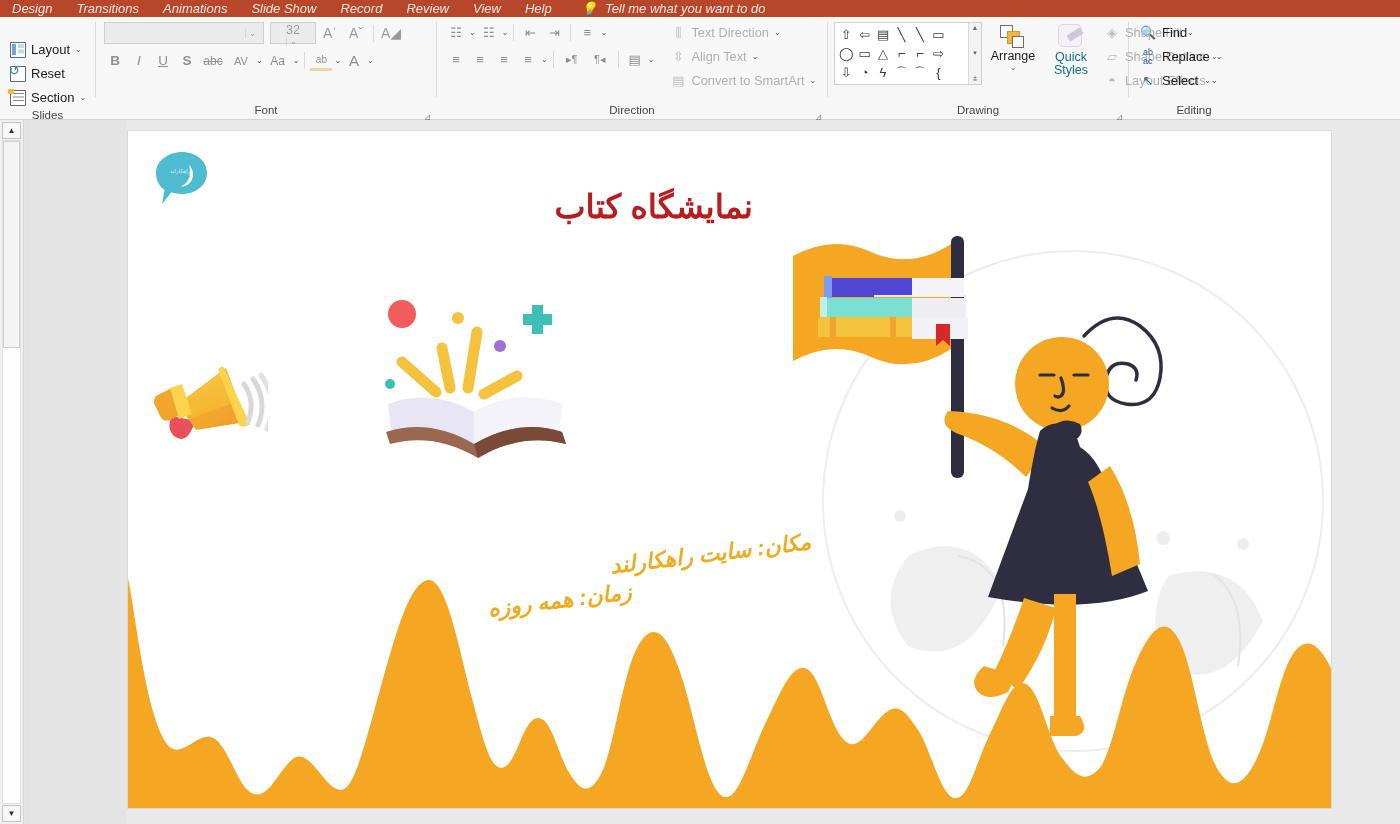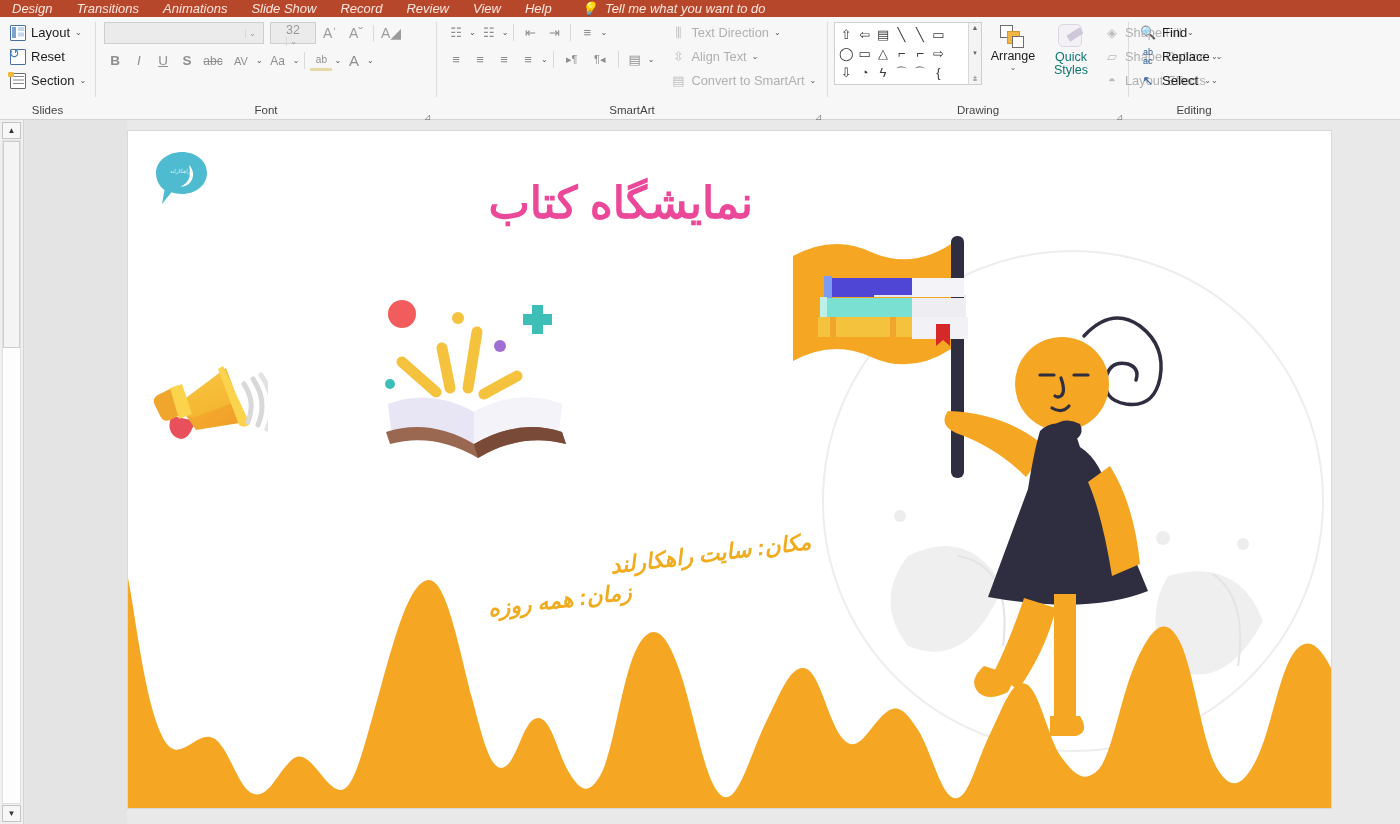--- a/index.html
+++ b/index.html
@@ -47,21 +47,21 @@
     height: 17px; line-height: 15px; position: relative;
   }
   .grp-sep { width: 1px; background: #dcdcdc; margin: 5px 0 22px 0; }
   .dlauncher {
     position: absolute; right: 4px; bottom: 1px;
     width: 9px; height: 9px; color: #888; font-size: 9px;
   }
 
   
   .slides-grp { width: 95px; }
-  .slides-col { display: flex; flex-direction: column; gap: 3px; padding-left: 6px; }
+  .slides-col { display: flex; flex-direction: column; gap: 3px; padding-left: 6px; margin-top: 17px; }
   .rbtn {
     display: flex; align-items: center; gap: 5px;
     font-size: 13px; color: #1c1c1c; height: 21px;
     padding: 0 4px; cursor: pointer; white-space: nowrap;
   }
   .ic { width: 16px; height: 16px; display: inline-block; position: relative; flex: 0 0 16px; }
   .caret { font-size: 8px; color: #555; }
 
   
   .ic-layout { border: 1.4px solid #4a6fa5; border-radius: 1px; background: #fff; }
@@ -164,23 +164,23 @@
     background:#e9e9e9; overflow:hidden;
   }
   .slide {
     position:absolute; left:1px; top:11px; width:1203px; height:677px;
     background:#ffffff; box-shadow: 0 0 0 1px #d8d8d8;
     overflow:hidden;
   }
 
   .logo { position:absolute; left:25px; top:18px; width:58px; height:58px; }
   .slide-title {
-    position:absolute; right:578px; top:46px;
-    font-size: 44px; font-weight: bold;
-    color:#ec4899; direction: rtl; white-space:nowrap;
+    position:absolute; right:578px; top:56px;
+    font-size: 33px; font-weight: bold;
+    color:#b91c1c; direction: rtl; white-space:nowrap;
     letter-spacing: 0px;
   }
   .megaphone { position:absolute; left:20px; top:215px; width:120px; height:110px; }
   .bookart  { position:absolute; left:252px; top:165px; width:190px; height:170px; }
   .char-scene { position:absolute; left:660px; top:95px; width:545px; height:560px; }
 
   .info-line {
     position:absolute; color:#f0ab1e; direction:rtl; white-space:nowrap;
     font-size: 22px; font-style: italic; font-weight: 600;
     transform-origin: right center;
@@ -366,21 +366,21 @@
           </div>
           <div class="plabel">
             <span class="ic">▤</span>
             <span>Convert to SmartArt</span>
             <span class="caret">⌄</span>
           </div>
         </div>
       </div>
     </div>
     <div class="gname">
-      <span>SmartArt</span>
+      <span>Direction</span>
       <span class="dlauncher">⊿</span>
     </div>
   </div>
   <div class="grp-sep"></div>
 
   <div class="grp draw-grp">
     <div class="body">
       <div class="draw-wrap">
         <div class="shapebox">
           <div class="shapegrid">

